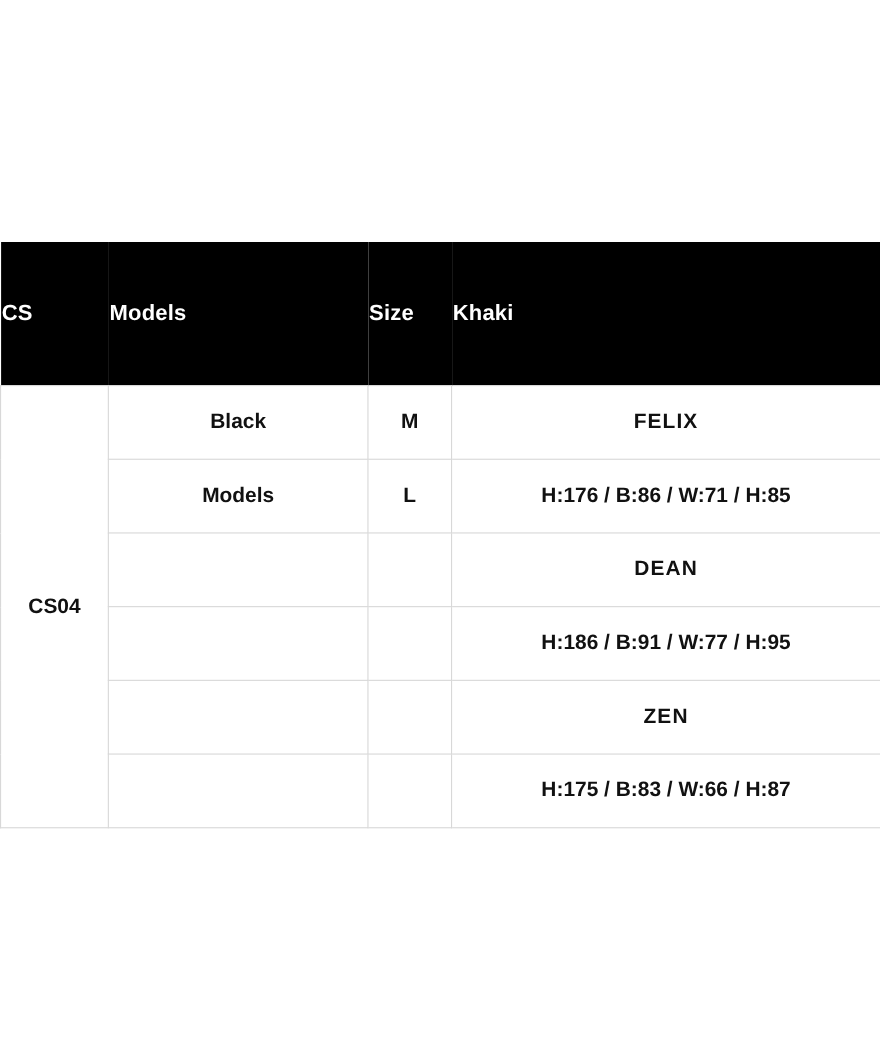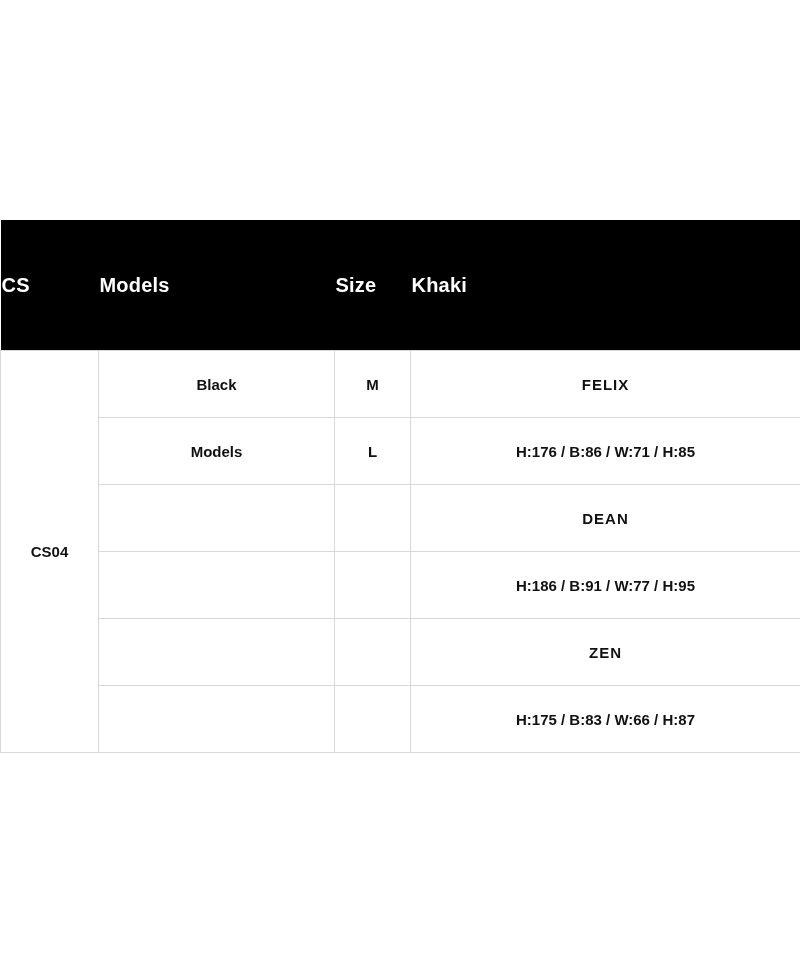--- a/index.html
+++ b/index.html
@@ -46,21 +46,21 @@
   col.c-cs    { width: 98px; }
   col.c-color { width: 236px; }
   col.c-size  { width: 76px; }
   col.c-models{ width: 390px; }
 
   table.size-table tbody td {
     border: 1px solid #d8d8d8;
     height: 67px;
     text-align: center;
     vertical-align: middle;
-    font-size: 15px;
+    font-size: 19px;
     font-weight: bold;
     color: #111111;
     background: #ffffff;
     padding: 0 6px;
     box-sizing: border-box;
   }
 
   td.cs-cell {
     font-size: 19px;
     font-weight: bold;

